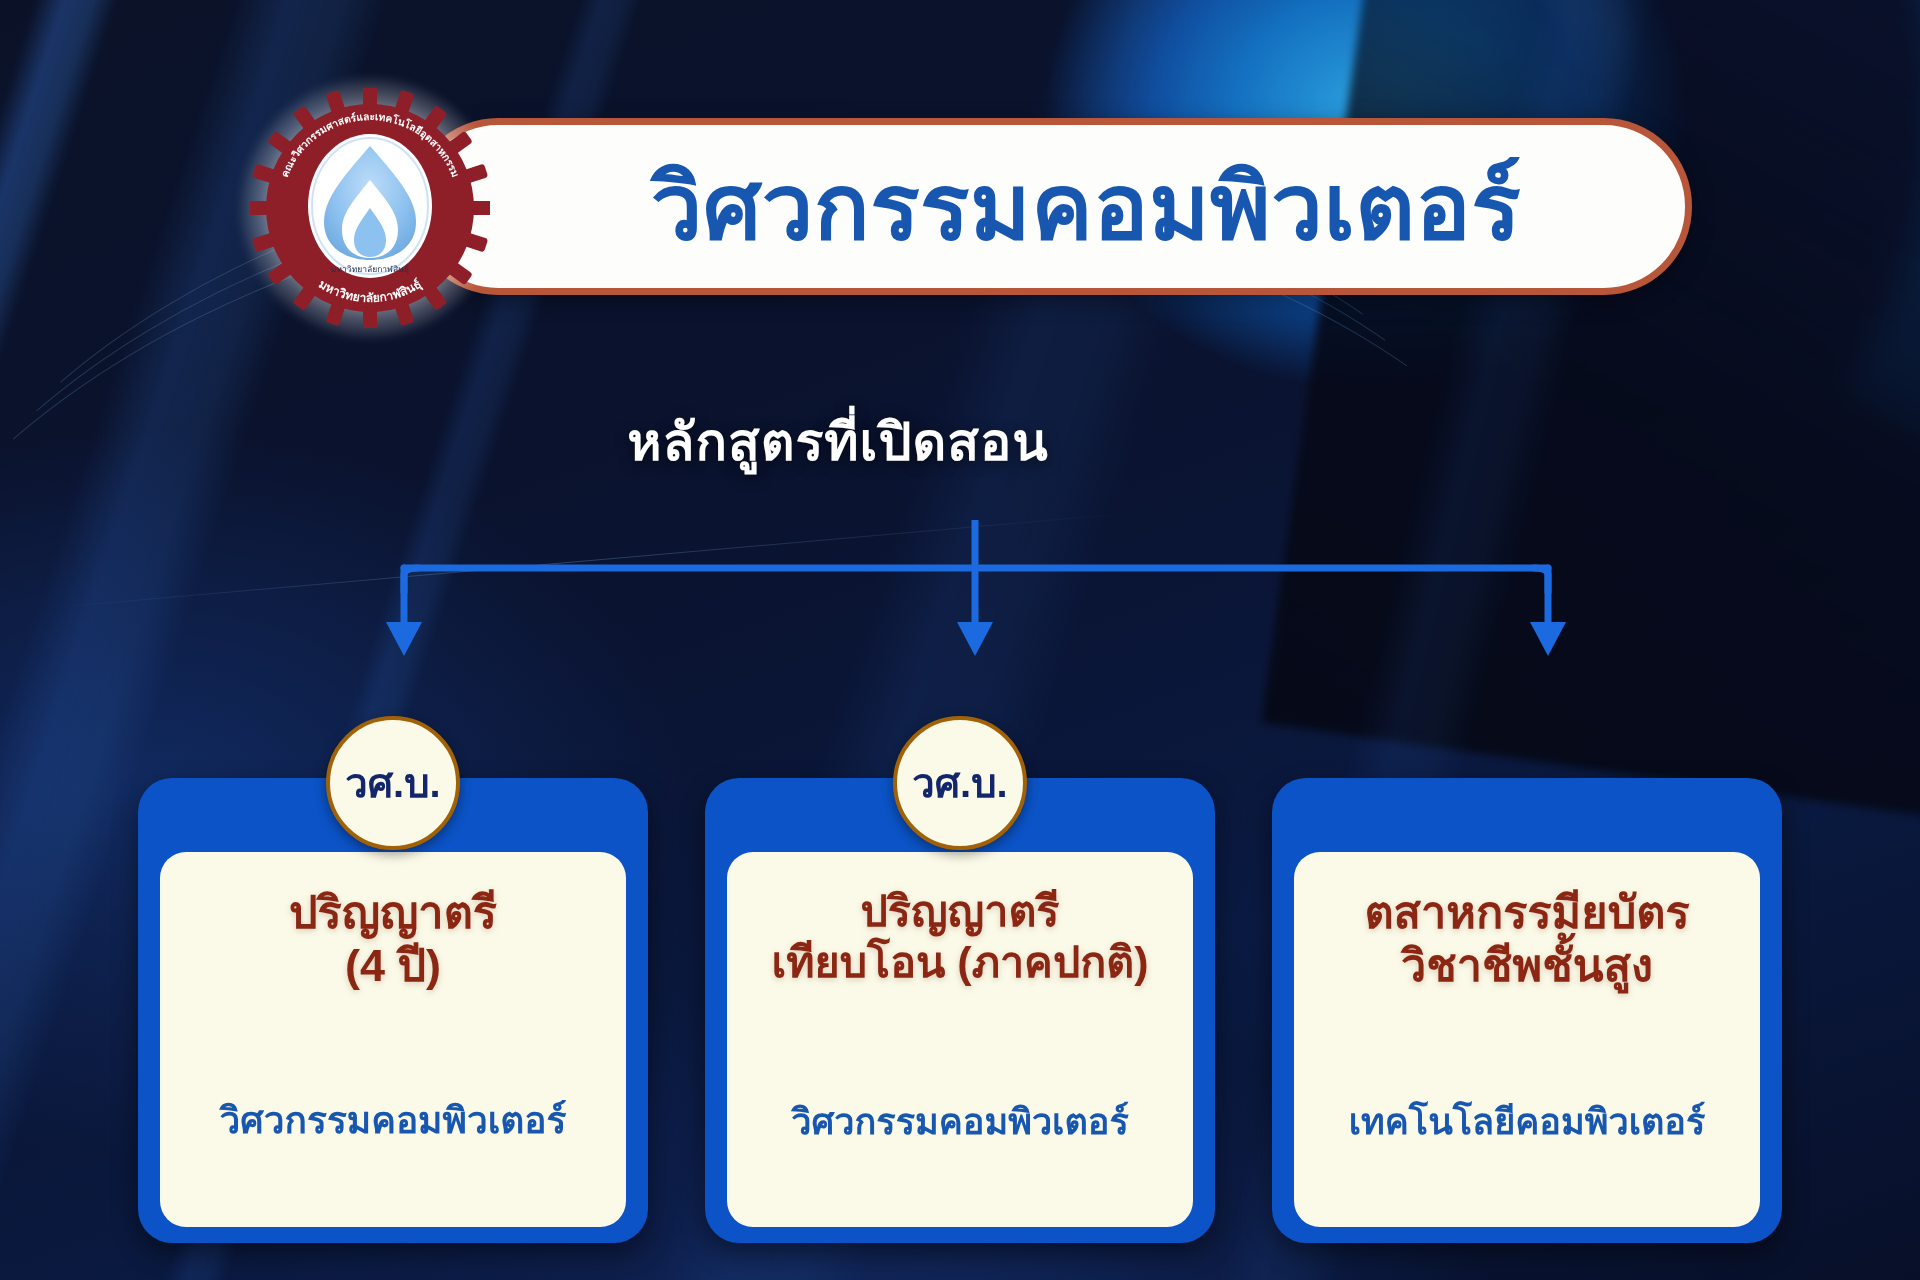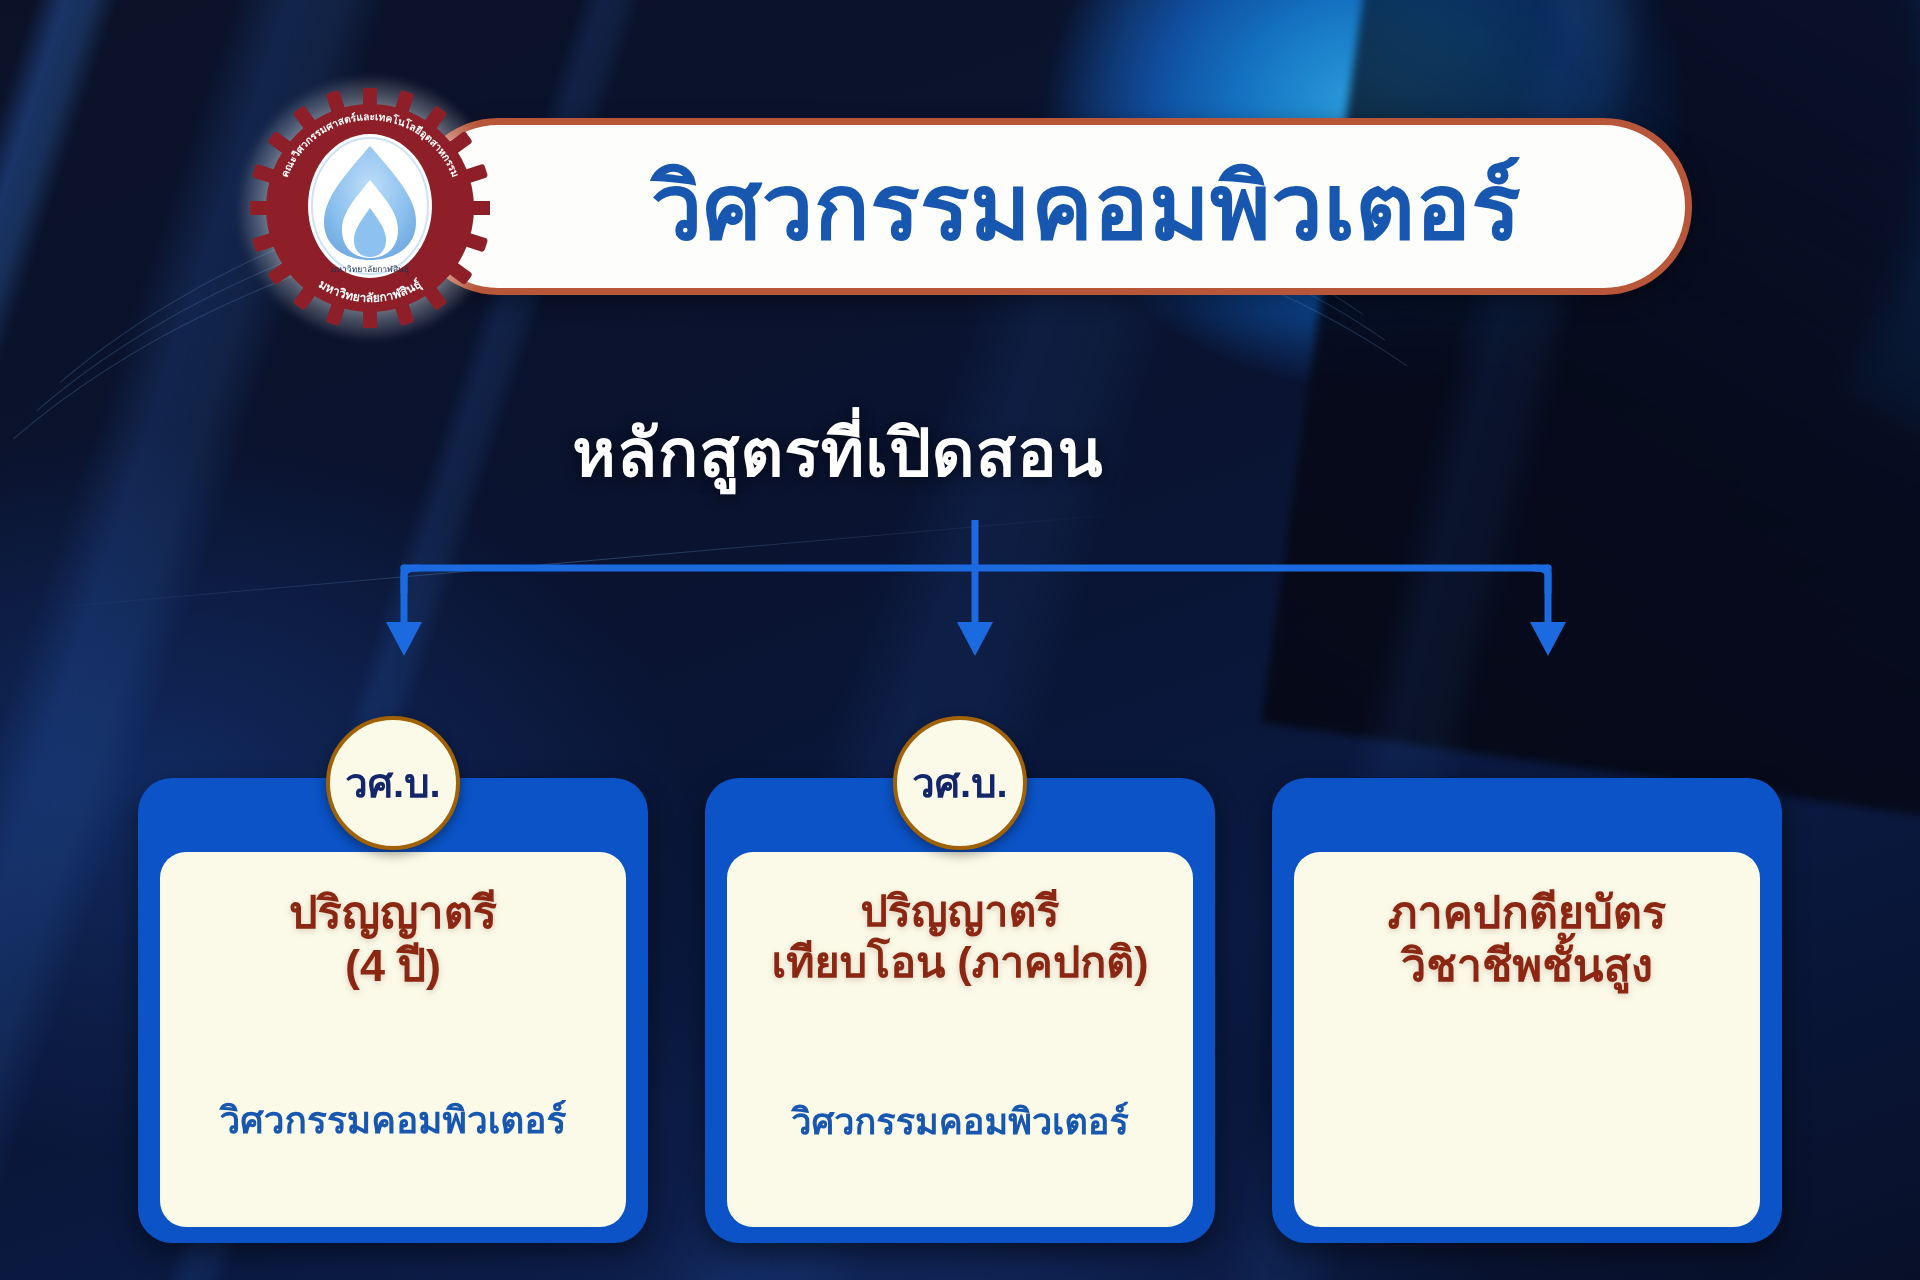--- a/index.html
+++ b/index.html
@@ -113,21 +113,21 @@
     color:#1857b0;
     line-height:1;
     padding-left:70px;
     white-space:nowrap;
   }
 
   
   .subtitle {
     position:absolute; left:0; top:400px; width:1676px;
     text-align:center;
-    font-size:66px; font-weight:700;
+    font-size:52px; font-weight:700;
     color:#ffffff;
     letter-spacing:1px;
     text-shadow:0 3px 14px rgba(0,0,0,.55);
     z-index:4;
   }
 
   
   .connectors { position:absolute; left:0; top:520px; width:1920px; height:200px; z-index:3; }
 
   
@@ -324,20 +324,21 @@
           <div class="card-title">ปริญญาตรี
 เทียบโอน (ภาคปกติ)</div>
           <div class="card-sub">วิศวกรรมคอมพิวเตอร์</div>
         </div>
       </div>
     </div>
 
     <div class="card c3">
       <div class="card-frame">
         <div class="card-inner">
-          <div class="card-title">ภาคปกตียบัตร
+          <div class="card-title">ตสาหกรรมียบัตร
 วิชาชีพชั้นสูง</div>
+          <div class="card-sub">เทคโนโลยีคอมพิวเตอร์</div>
         </div>
       </div>
     </div>
 
   </div>
 </div>
 
 </body></html>

